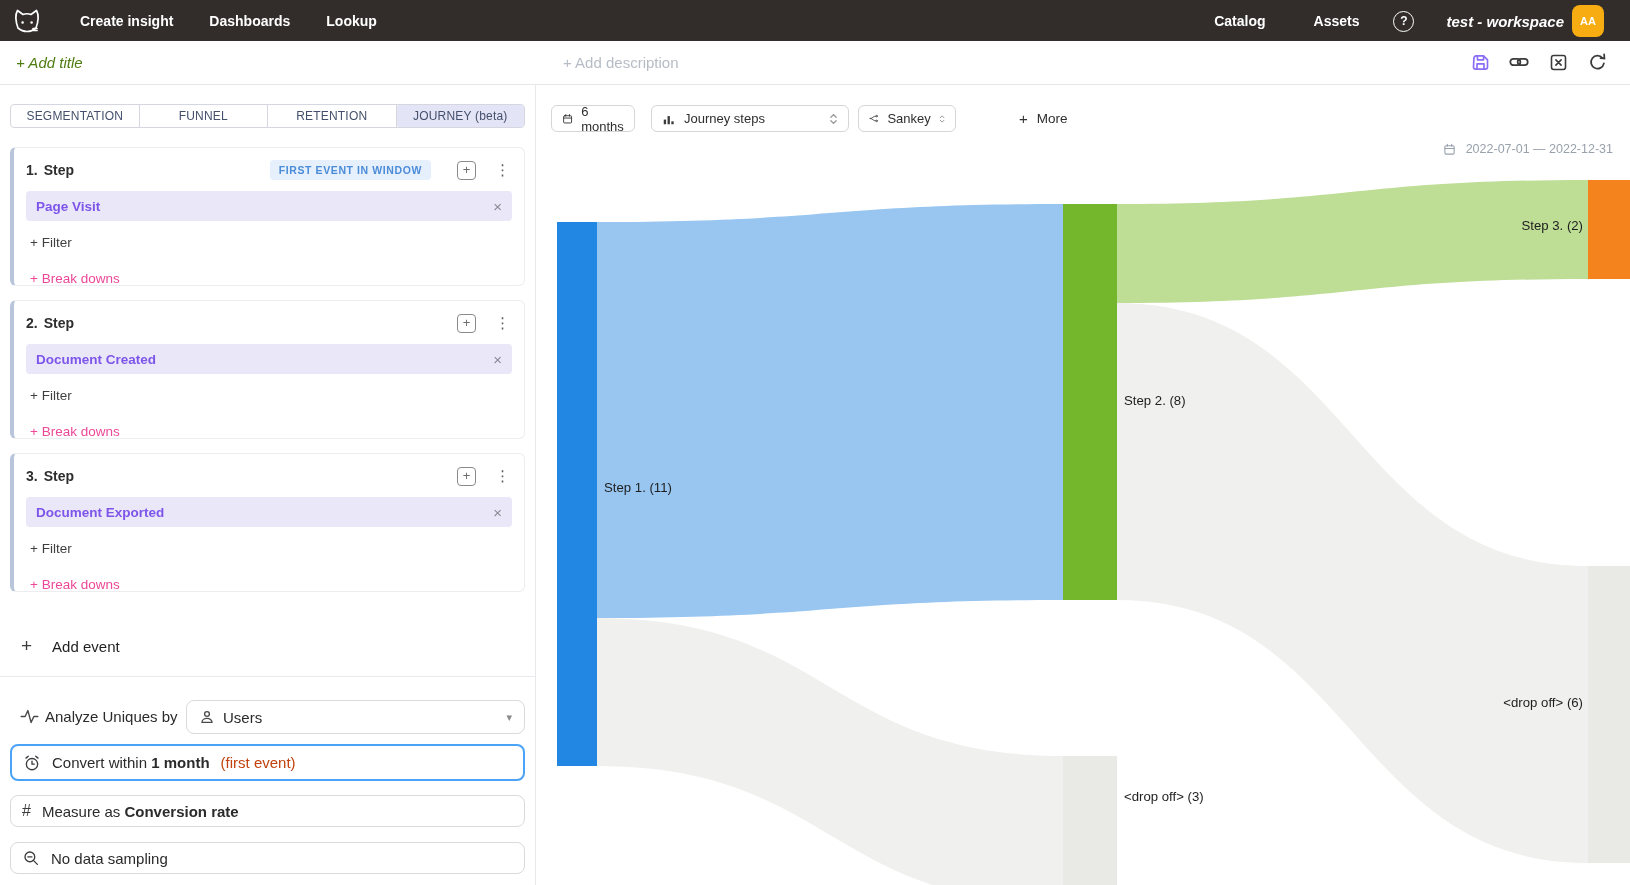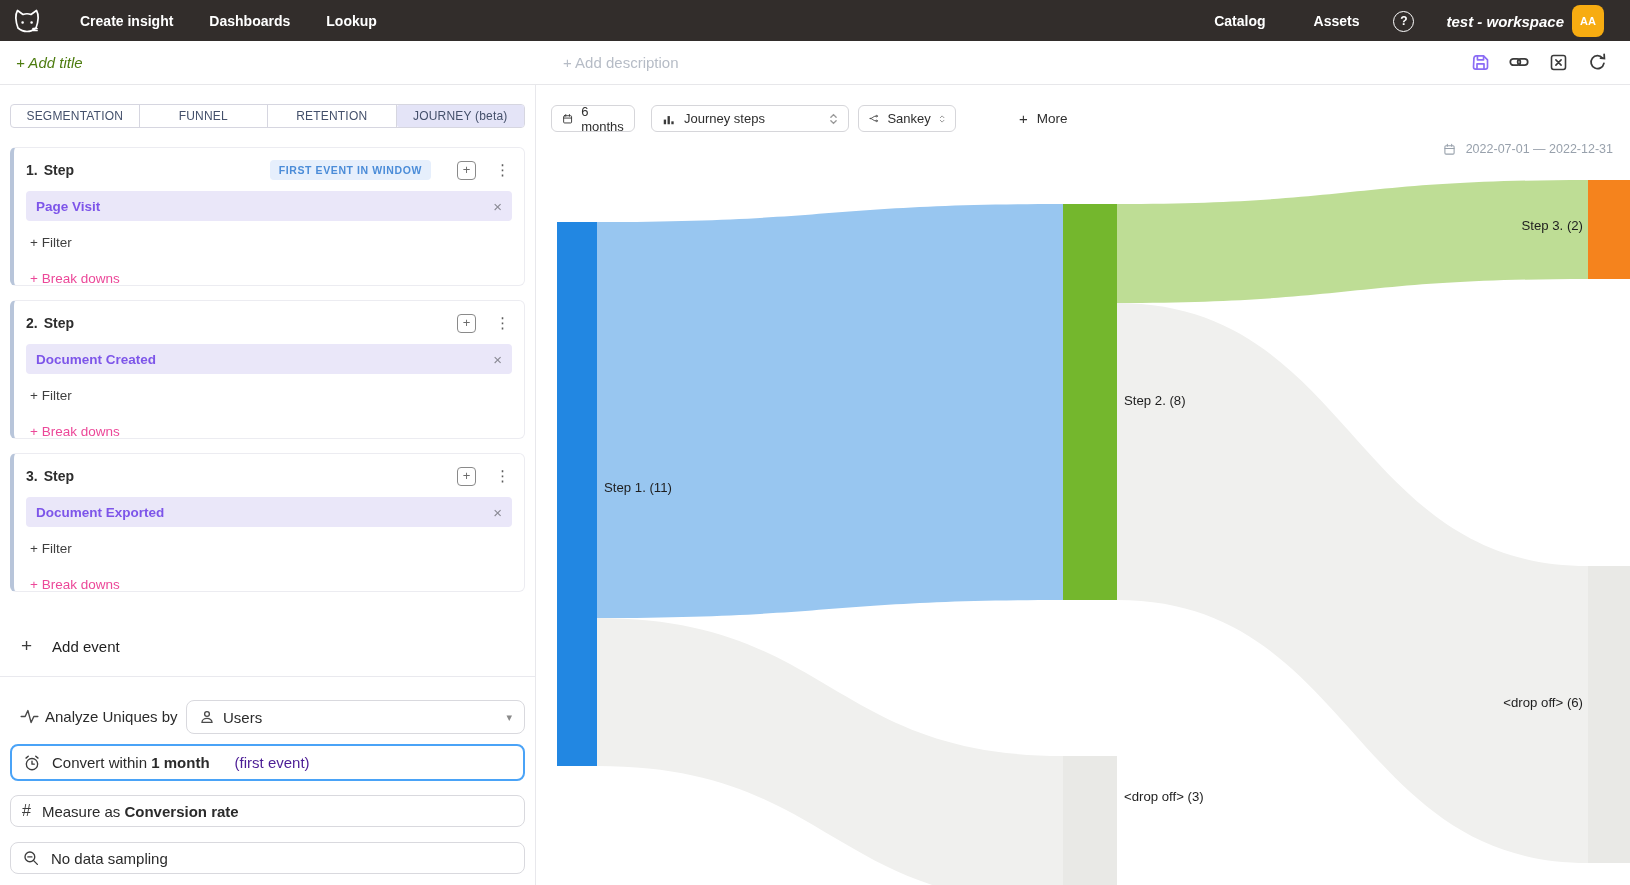--- a/index.html
+++ b/index.html
@@ -60,21 +60,21 @@
   .select { position:absolute; left:186px; right:10px; top:3px; height:34px; border:1px solid #d9d9de; border-radius:8px; display:flex; align-items:center; padding:0 12px; gap:8px; cursor:pointer; background:#fff; }
   .select .sval { font-size:15px; color:#2b2b2b; }
   .select .chev { margin-left:auto; color:#8a8a8a; font-size:11px; }
 
   .optrow { position:absolute; left:10px; right:10px; height:32px; border:1px solid #d9d9de; border-radius:8px; display:flex; align-items:center; padding:0 11px; gap:11px; background:#fff; cursor:pointer; }
   .optrow.convert { top:659px; height:37px; border:2px solid #4aa3f7; }
   .optrow.measure { top:710px; }
   .optrow.sampling { top:757px; }
   .optrow .t { font-size:15px; color:#2b2b2b; }
   .optrow .b { font-weight:700; }
-  .optrow .muted { color:#4c1d95; margin-left:14px; }
+  .optrow .muted { color:#c2410c; margin-left:0; }
   .hash { font-size:16px; color:#3c3c3c; font-weight:400; }
 
   
   .chart { position:absolute; left:537px; top:85px; width:1093px; height:800px; overflow:hidden; }
   .controls { position:absolute; left:0; top:20px; height:28px; width:100%; }
   .cbtn { position:absolute; height:27px; border:1px solid #d6d6da; border-radius:6px; background:#fff; display:flex; align-items:center; padding:0 10px; gap:8px; font-size:13px; color:#2e2e2e; cursor:pointer; }
   .cbtn .updown { margin-left:auto; }
   .btn-range { left:14px; width:84px; }
   .btn-metric { left:114px; width:198px; }
   .btn-type { left:321px; width:98px; }

